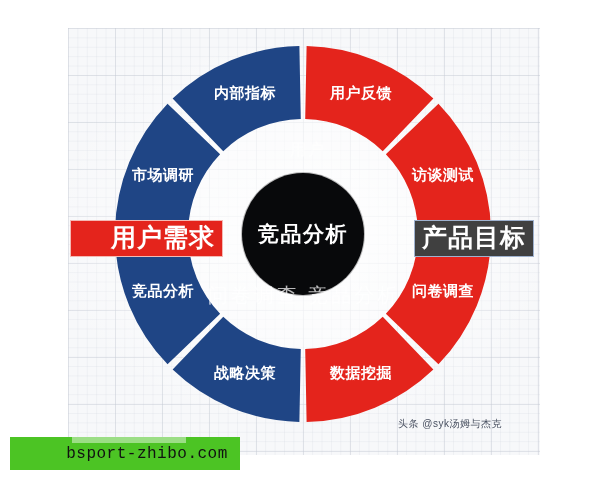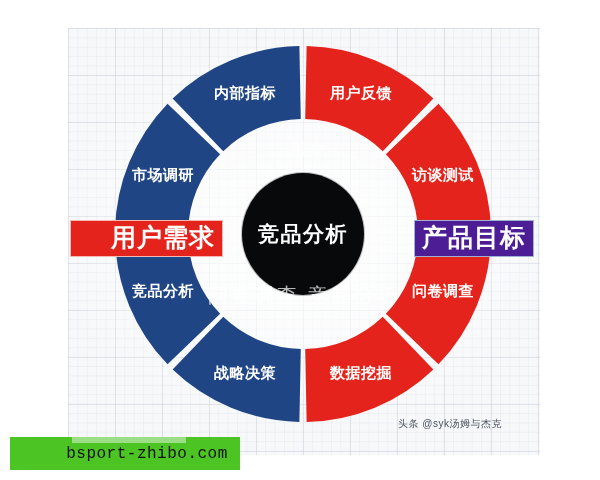--- a/index.html
+++ b/index.html
@@ -98,21 +98,21 @@
   #label-left {
     left: 70px;
     top: 220px;
     background: #e4241c;
     border: 1px solid #f4b9b4;
     padding-left: 40px;
   }
   #label-right {
     left: 414px;
     top: 220px;
-    background: #4c1d95;
+    background: #404040;
     border: 1px solid #9fb2cf;
   }
 
   
   #watermark-credit {
     position: absolute;
     left: 398px;
     top: 417px;
     font-size: 10px;
     color: #3b4354;

